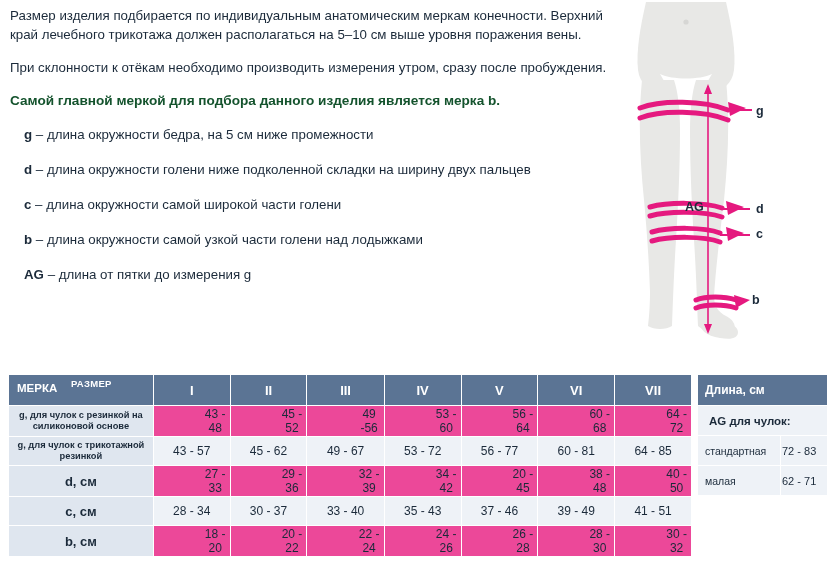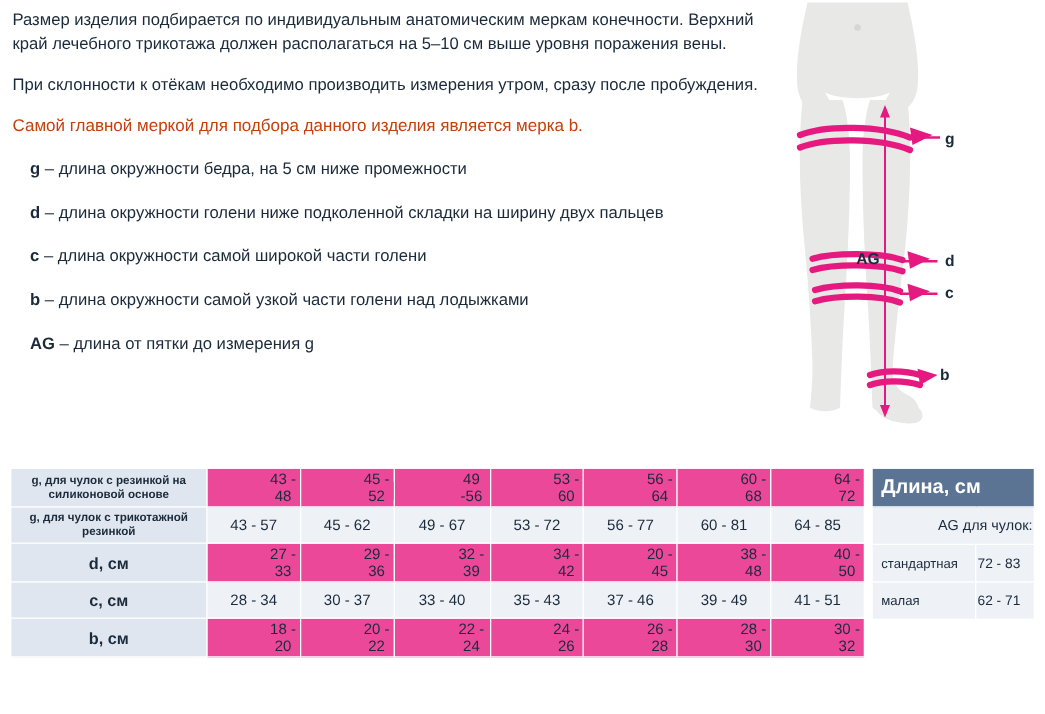--- a/index.html
+++ b/index.html
@@ -15,21 +15,21 @@
 
   
   .text-col{
     position:absolute;left:10px;top:6px;width:600px;
   }
   .para{
     font-size:13.3px;line-height:19px;color:#1b2a3a;
     margin:0 0 14px 0;
   }
   .highlight{
-    color:#c2410c;font-size:13.6px;line-height:19px;margin:0 0 16px 0;
+    color:#14532d;font-size:13.6px;line-height:19px;margin:0 0 16px 0;font-weight:bold;
   }
   .deflist{margin:14px;}
   .defrow{
     font-size:13.3px;line-height:18px;margin:0 0 17px 0;color:#1b2a3a;
   }
   .defrow .key{font-weight:bold;}
 
   
   .figure{position:absolute;left:600px;top:0;width:236px;height:345px;}
   .figure svg{display:block;}
@@ -79,25 +79,25 @@
   .val.alt{background:#ec4899;padding-left:48px;}
 
   
   .side-table{
     position:absolute;left:697px;top:374px;width:131px;font-size:11px;
   }
   .side-table td{
     border:1px solid #ffffff;vertical-align:middle;
   }
   .side-hdr{
-    background:#5b7494;color:#fff;font-weight:bold;font-size:16px;
+    background:#5b7494;color:#fff;font-weight:bold;font-size:12px;
     height:28px;padding-left:7px;
   }
   .side-sub{
-    background:#eef2f7;font-weight:normal;font-size:11.5px;height:27px;padding-left:11px;color:#1b2a3a;text-align:right;
+    background:#eef2f7;font-weight:bold;font-size:11.5px;height:27px;padding-left:11px;color:#1b2a3a;
   }
   .side-name{
     background:#eef2f7;font-size:10.5px;height:27px;padding-left:7px;color:#1b2a3a;width:74px;
   }
   .side-val{
     background:#eef2f7;font-size:11px;height:27px;text-align:left;color:#1b2a3a;
   }
 </style>
 </head>
 <body>
@@ -164,20 +164,33 @@
     <div class="fig-label lbl-d">d</div>
     <div class="fig-label lbl-c">c</div>
     <div class="fig-label lbl-b">b</div>
     <div class="fig-label lbl-ag">AG</div>
   </div>
 
   <div class="table-title">ТАБЛИЦА РАЗМЕРОВ</div>
 
   <table class="main-table">
     <tbody>
+        <tr>
+      <th class="hdr-left">
+        <span class="merka">МЕРКА</span>
+        <span class="razmer">РАЗМЕР</span>
+      </th>
+      <th class="hdr-cell">I</th>
+      <th class="hdr-cell">II</th>
+      <th class="hdr-cell">III</th>
+      <th class="hdr-cell">IV</th>
+      <th class="hdr-cell">V</th>
+      <th class="hdr-cell">VI</th>
+      <th class="hdr-cell">VII</th>
+    </tr>
 
 
     <tr>
       <td class="rowlabel">g, для чулок с  резинкой на силиконовой основе</td>
       <td class="val alt">43 - 48</td>
       <td class="val alt">45 - 52</td>
       <td class="val alt">49 -56</td>
       <td class="val alt">53 - 60</td>
       <td class="val alt">56 - 64</td>
       <td class="val alt">60 - 68</td>

